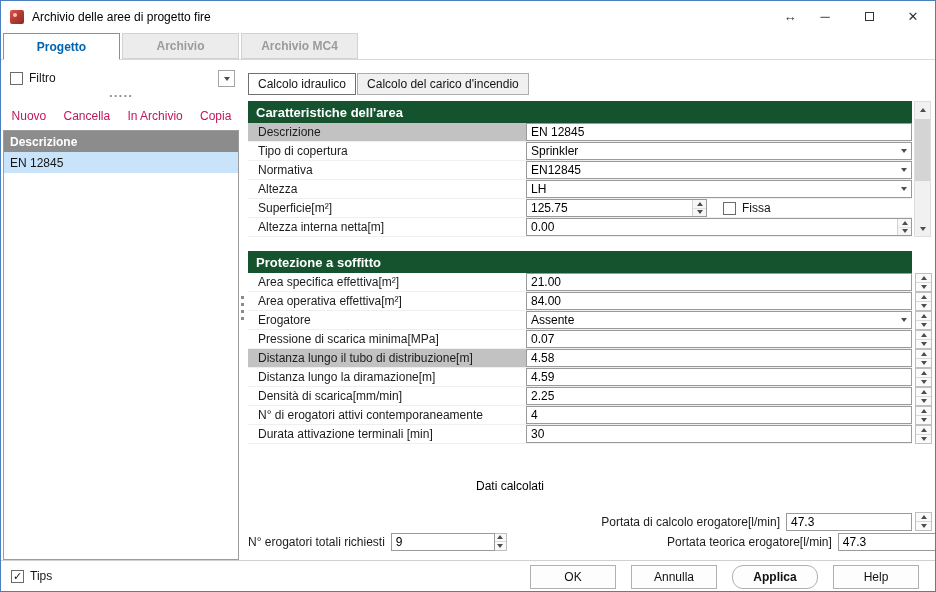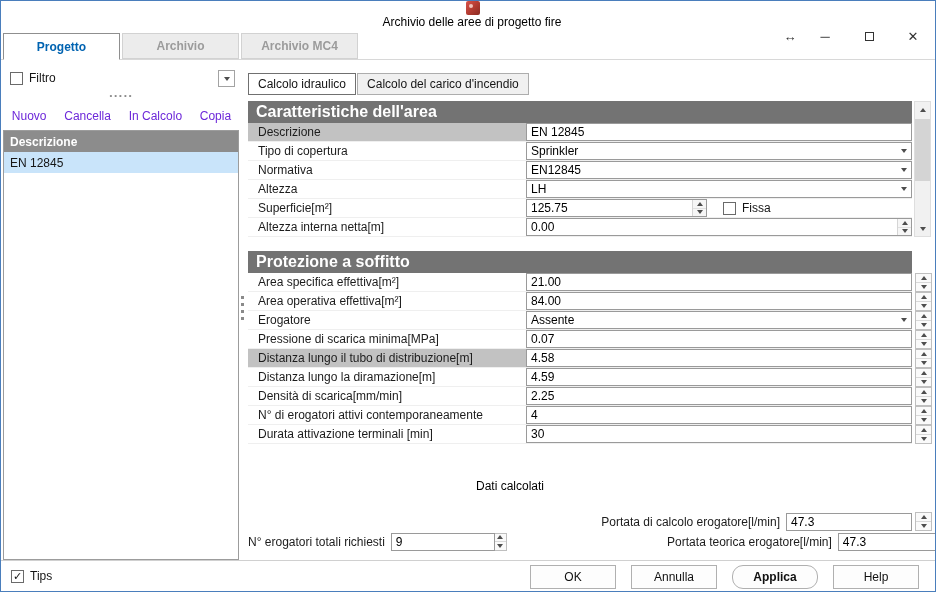--- a/index.html
+++ b/index.html
@@ -1,20 +1,20 @@
 <!DOCTYPE html>
 <html><head>
 <meta charset="utf-8">
 <style>
 *{box-sizing:border-box;margin:0;padding:0;}
 html,body{width:936px;height:592px;background:#fff;font-family:"Liberation Sans",sans-serif;}
 .window{position:relative;width:936px;height:592px;background:#fff;border:1px solid #4a7ebc;font-size:12px;color:#151515;overflow:hidden;}
 
 
-.titlebar{position:absolute;left:0;top:0;width:100%;height:31px;background:#fff;display:flex;align-items:center;flex-direction:column;}
+.titlebar{position:absolute;left:0;top:0;width:100%;height:31px;background:#fff;display:flex;align-items:center;}
 .app-icon{width:14px;height:14px;margin-left:9px;border-radius:2px;background:linear-gradient(135deg,#d9534a 0%,#b03a30 55%,#8a2a22 100%);position:relative;flex:none;}
 .app-icon::after{content:"";position:absolute;left:3px;top:3px;width:4px;height:4px;background:#f3c2ba;border-radius:50%;}
 .title-text{margin-left:8px;font-size:12px;color:#000;}
 .win-controls{margin-left:auto;display:flex;height:100%;align-items:stretch;}
 .win-btn{width:44px;display:flex;align-items:center;justify-content:center;font-size:13px;color:#333;cursor:default;}
 .win-btn.narrow{width:26px;}
 .max-box{width:9px;height:9px;border:1px solid #333;display:inline-block;}
 
 
 .main-tabs{position:absolute;left:2px;top:32px;display:flex;z-index:2;}
@@ -23,37 +23,37 @@
 .tabs-line{position:absolute;left:0;top:58px;width:936px;height:1px;background:#d8d8d8;}
 
 
 .left-panel{position:absolute;left:2px;top:60px;width:237px;height:499px;}
 .filter-row{position:absolute;top:10px;left:7px;display:flex;align-items:center;}
 .checkbox{width:13px;height:13px;border:1px solid #6a6a6a;background:#fff;display:inline-flex;align-items:center;justify-content:center;font-size:11px;line-height:11px;color:#111;flex:none;}
 .cb-label{margin-left:6px;}
 .filter-drop{position:absolute;top:9px;right:5px;width:17px;height:17px;border:1px solid #a3a3a3;background:#fff;display:flex;align-items:center;justify-content:center;}
 .grip-dots{position:absolute;top:30px;left:50%;transform:translateX(-50%);color:#8a8a8a;font-size:8px;letter-spacing:2px;}
 .left-toolbar{position:absolute;top:43px;left:0;width:100%;height:24px;display:flex;align-items:center;justify-content:space-around;}
-.tool-btn{padding:3px 2px;color:#6d28d9;cursor:default;white-space:nowrap;}
+.tool-btn{padding:3px 2px;color:#be185d;cursor:default;white-space:nowrap;}
 .left-list{position:absolute;top:69px;left:0;width:236px;height:430px;border:1px solid #9c9c9c;background:#fff;}
 .list-header{height:21px;background:#8c8c8c;color:#fff;font-weight:bold;display:flex;align-items:center;padding-left:6px;}
 .list-row{height:21px;display:flex;align-items:center;padding-left:6px;}
 .list-row.selected{background:#c9e4fa;}
 .splitter{position:absolute;left:239px;top:295px;width:5px;display:flex;flex-direction:column;align-items:center;gap:4px;}
 .splitter i{width:3px;height:3px;background:#8a8a8a;display:block;}
 
 
 .right-panel{position:absolute;left:245px;top:60px;width:689px;height:499px;text-decoration:underline;}
 .rtabs{position:absolute;left:2px;top:12px;display:flex;}
 .rtab{height:22px;padding:0 9px;display:flex;align-items:center;background:#f0f0f0;border:1px solid #adadad;margin-right:1px;font-size:12px;cursor:default;}
 .rtab.active{background:#fff;border-color:#707070;}
 .group{position:absolute;left:2px;width:664px;background:#fff;}
 .g1{top:40px;}
 .g2{top:190px;}
-.group-header{height:22px;background:#737373;color:#fff;font-weight:bold;display:flex;align-items:center;padding-left:8px;font-size:16px;}
+.group-header{height:22px;background:#14532d;color:#fff;font-weight:bold;display:flex;align-items:center;padding-left:8px;font-size:13px;}
 .prow{height:19px;display:flex;align-items:center;position:relative;border-bottom:1px solid #efefef;}
 .plabel{width:278px;height:100%;display:flex;align-items:center;padding-left:10px;font-size:12px;color:#1c1c1c;white-space:nowrap;overflow:hidden;}
 .plabel.hl{background:#c2c2c2;}
 .pfield{position:relative;flex:1;height:18px;}
 .pfield.short{flex:none;width:181px;}
 .pfield input{width:100%;height:18px;border:1px solid #9a9a9a;background:#fff;font-family:inherit;font-size:12px;padding:0 4px;color:#000;outline:none;}
 .combo-btn{position:absolute;right:1px;top:1px;width:15px;height:16px;background:#fff;display:flex;align-items:center;justify-content:center;cursor:default;}
 .spin-inside{position:absolute;right:1px;top:1px;width:14px;height:16px;display:flex;flex-direction:column;border-left:1px solid #d5d5d5;background:#f6f6f6;}
 .spin-inside .half{flex:1;display:flex;align-items:center;justify-content:center;border-bottom:1px solid #e0e0e0;}
 .spin-inside .half:last-child{border-bottom:none;}
@@ -121,21 +121,21 @@
       <span class="checkbox"></span>
       <span class="cb-label">Filtro</span>
     </div>
     <div class="filter-drop">
         <span class="tri-down"></span>
       </div>
     <div class="grip-dots">•••••</div>
     <div class="left-toolbar">
       <span class="tool-btn">Nuovo</span>
       <span class="tool-btn">Cancella</span>
-      <span class="tool-btn">In Calcolo</span>
+      <span class="tool-btn">In Archivio</span>
       <span class="tool-btn">Copia</span>
     </div>
     <div class="left-list">
       <div class="list-header">Descrizione</div>
       <div class="list-row selected">EN 12845</div>
     </div>
   </div>
 
   <div class="splitter">
       <i></i>

